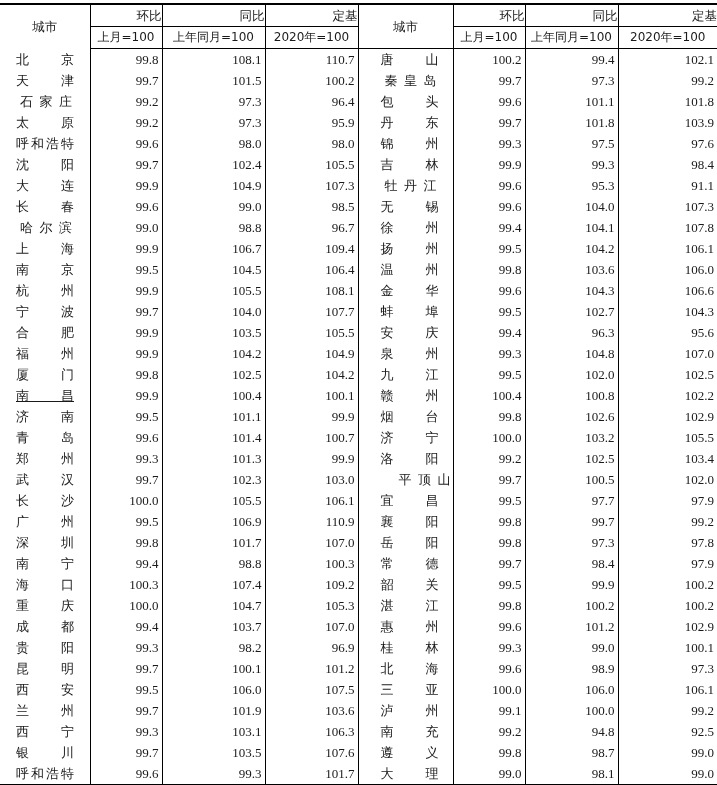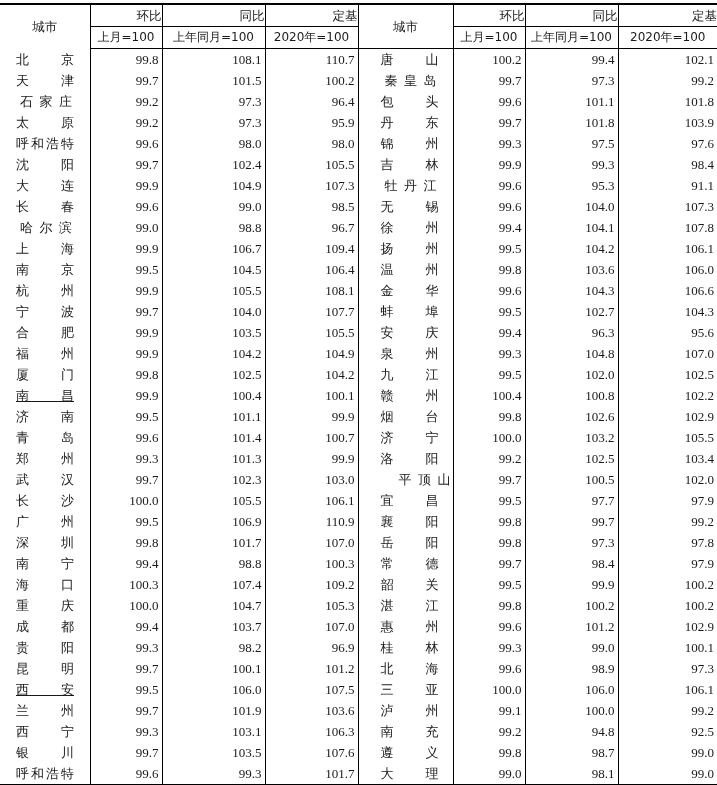--- a/index.html
+++ b/index.html
@@ -346,21 +346,21 @@
         <td class="city"><span class="cname" style="width: 58px;">昆明</span></td>
         <td class="num vline">99.7</td>
         <td class="num vline">100.1</td>
         <td class="num vline">101.2</td>
         <td class="city r vline"><span class="cname" style="width: 58px;">北海</span></td>
         <td class="num vline">99.6</td>
         <td class="num vline">98.9</td>
         <td class="num vline">97.3</td>
       </tr>
       <tr>
-        <td class="city"><span class="cname" style="width: 58px; text-decoration: underline;">西安</span></td>
+        <td class="city"><span class="cname" style="width: 58px;">西安</span></td>
         <td class="num vline">99.5</td>
         <td class="num vline">106.0</td>
         <td class="num vline">107.5</td>
         <td class="city r vline"><span class="cname" style="width: 58px;">三亚</span></td>
         <td class="num vline">100.0</td>
         <td class="num vline">106.0</td>
         <td class="num vline">106.1</td>
       </tr>
       <tr>
         <td class="city"><span class="cname" style="width: 58px;">兰州</span></td>

